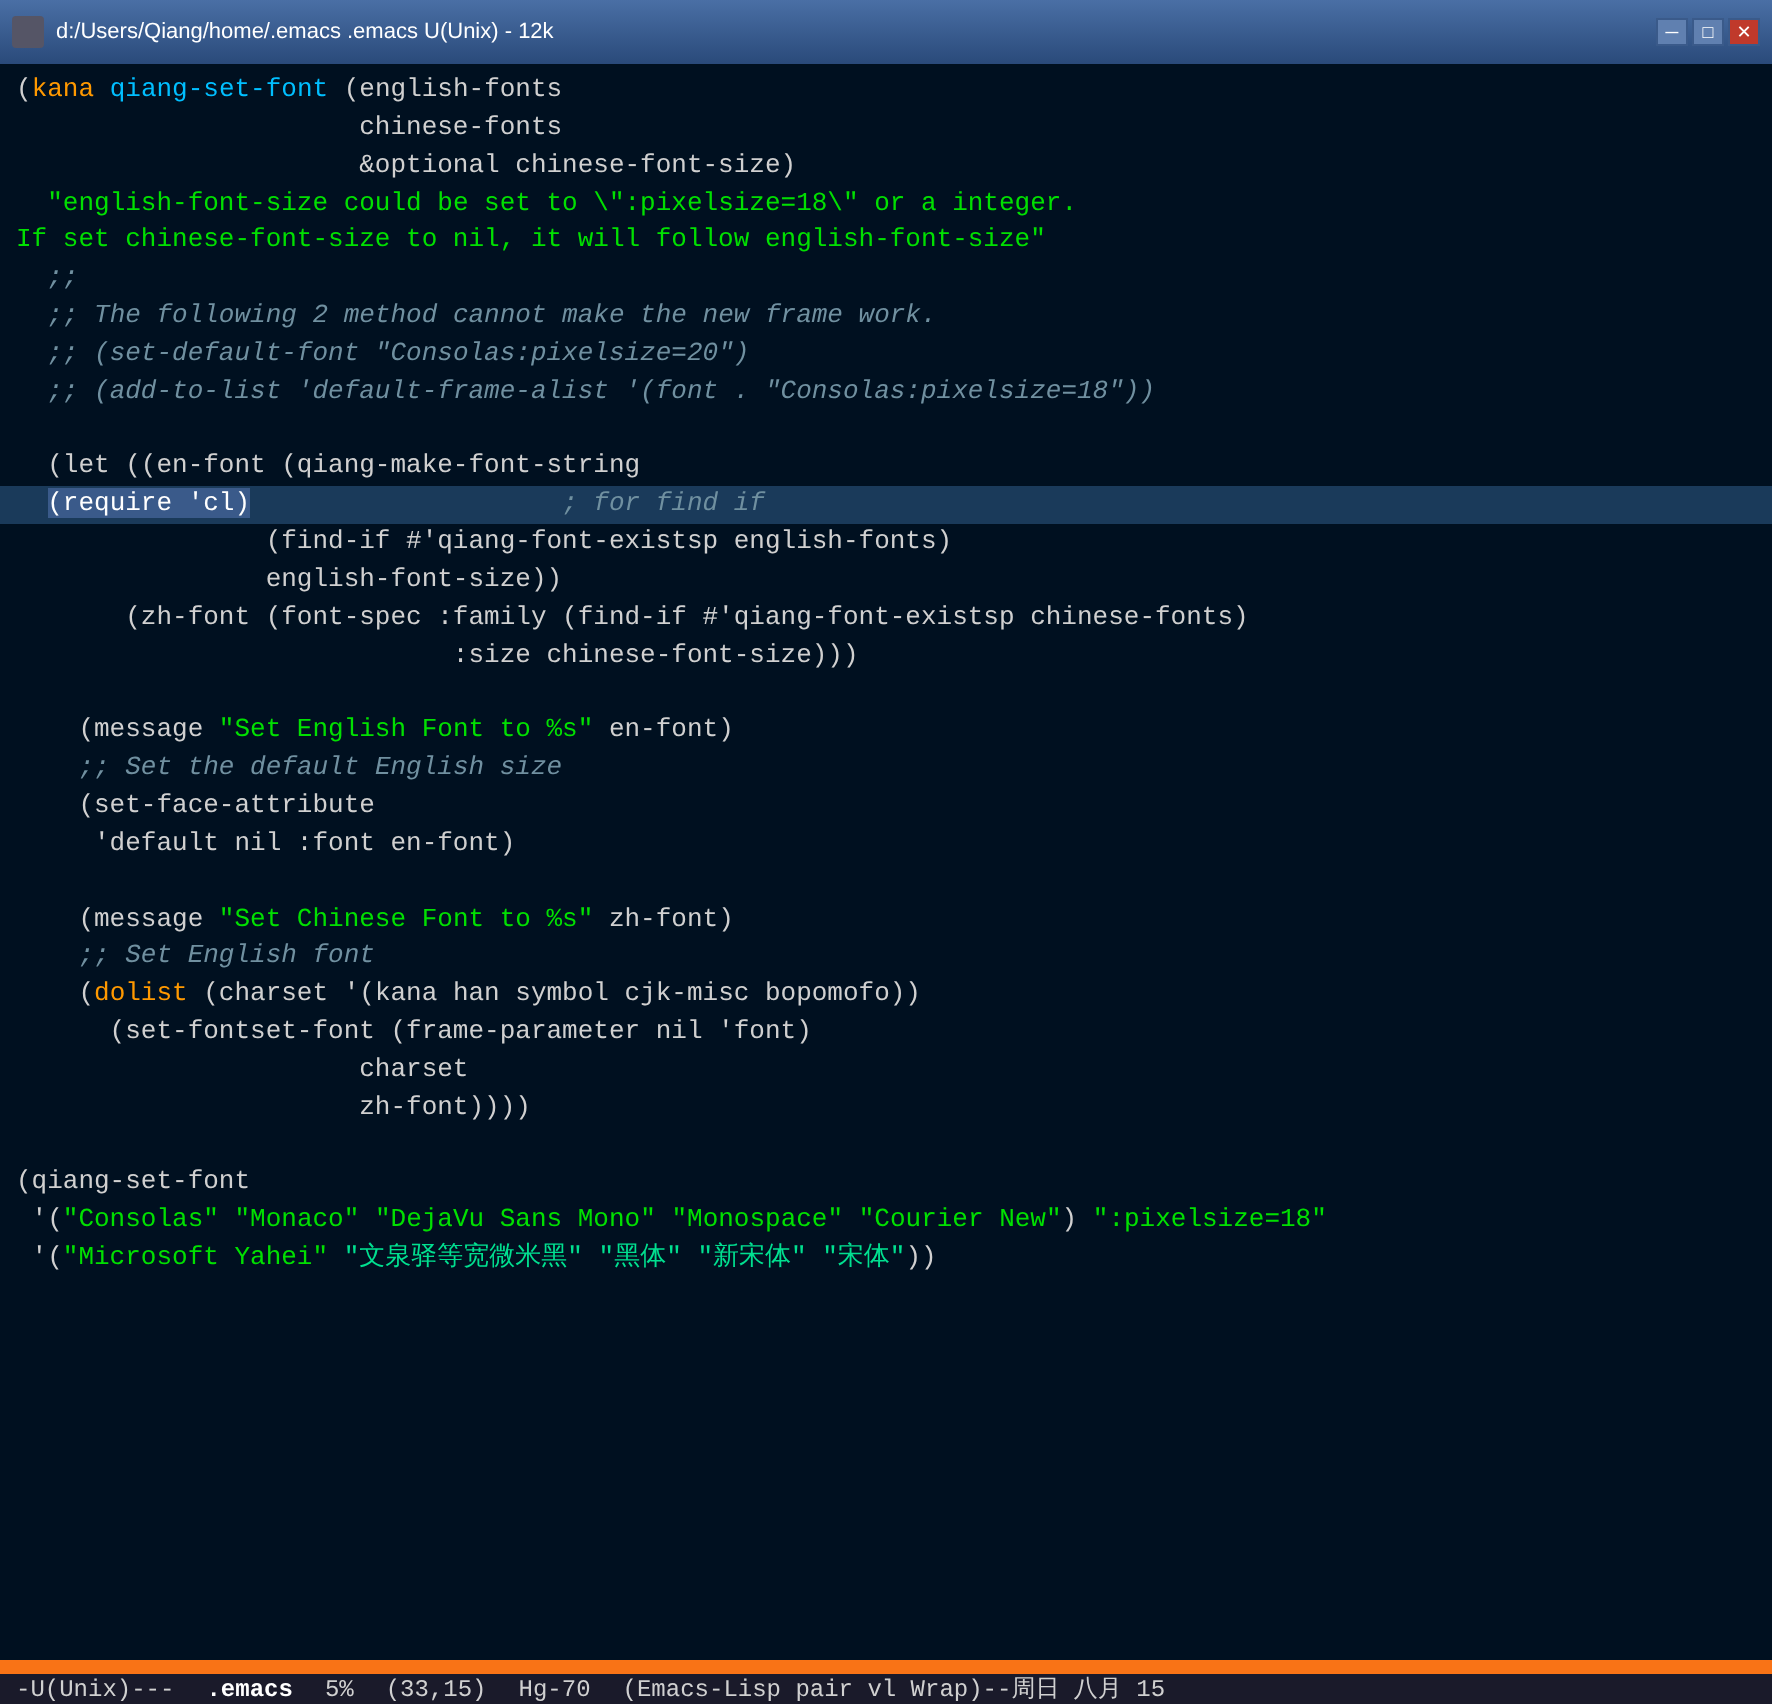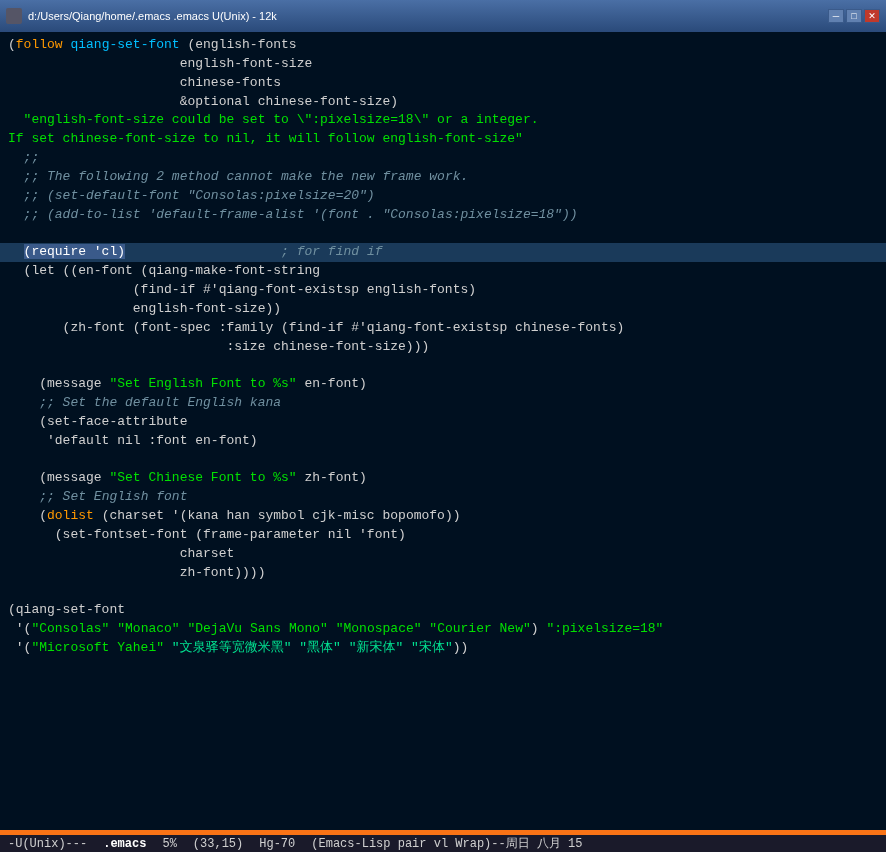--- a/index.html
+++ b/index.html
@@ -79,21 +79,21 @@
     }
     .statusbar {
       background: #1a1a2a;
       height: 22px;
       display: flex;
       align-items: center;
       padding: 0 8px;
       color: #d0d0d0;
       font-size: 12px;
       font-family: 'Courier New', monospace;
-      border-top: 5px solid #f97316;
+      border-top: 7px solid #f97316;
     }
     .status-segment {
       margin-right: 16px;
     }
     .status-bold {
       font-weight: bold;
       color: #ffffff;
     }
     .new-badge {
       background: #334;
@@ -123,60 +123,59 @@
     <div class="titlebar-controls">
       <div class="titlebar-btn">─</div>
       <div class="titlebar-btn">□</div>
       <div class="titlebar-btn close">✕</div>
     </div>
   </div>
 </div>
 
 <div class="editor">
 
-  <div class="line"><span class="paren">(</span><span class="kw">follow</span> <span class="fn-name">qiang-set-font</span> (english-fonts</div>
-
-  <div class="line">                      english-font-size</div>
+  <div class="line"><span class="paren">(</span><span class="kw">kana</span> <span class="fn-name">qiang-set-font</span> (english-fonts</div>
+
 
   <div class="line">                      chinese-fonts</div>
 
   <div class="line">                      &amp;optional chinese-font-size)</div>
 
   <div class="line">  <span class="string">"english-font-size could be set to \":pixelsize=18\" or a integer.</span></div>
 
   <div class="line"><span class="string">If set chinese-font-size to nil, it will follow english-font-size"</span></div>
 
   <div class="line">  <span class="comment">;;</span></div>
 
   <div class="line">  <span class="comment">;; The following 2 method cannot make the new frame work.</span></div>
 
   <div class="line">  <span class="comment">;; (set-default-font "Consolas:pixelsize=20")</span></div>
 
   <div class="line">  <span class="comment">;; (add-to-list 'default-frame-alist '(font . "Consolas:pixelsize=18"))</span></div>
 
 
   <div class="line">&nbsp;</div>
 
+  <div class="line">  (let ((en-font (qiang-make-font-string</div>
+
   <div class="line highlighted">  <span class="selected-text">(require 'cl)</span>                    <span class="comment">; for find if</span></div>
 
-  <div class="line">  (let ((en-font (qiang-make-font-string</div>
-
   <div class="line">                (find-if #'qiang-font-existsp english-fonts)</div>
 
   <div class="line">                english-font-size))</div>
 
   <div class="line">       (zh-font (font-spec :family (find-if #'qiang-font-existsp chinese-fonts)</div>
 
   <div class="line">                            :size chinese-font-size)))</div>
 
   <div class="line">&nbsp;</div>
 
   <div class="line">    (message <span class="string">"Set English Font to %s"</span> en-font)</div>
 
-  <div class="line">    <span class="comment">;; Set the default English kana</span></div>
+  <div class="line">    <span class="comment">;; Set the default English size</span></div>
 
   <div class="line">    (set-face-attribute</div>
 
   <div class="line">     'default nil :font en-font)</div>
 
   <div class="line">&nbsp;</div>
 
   <div class="line">    (message <span class="string">"Set Chinese Font to %s"</span> zh-font)</div>
 
   <div class="line">    <span class="comment">;; Set English font</span></div>

